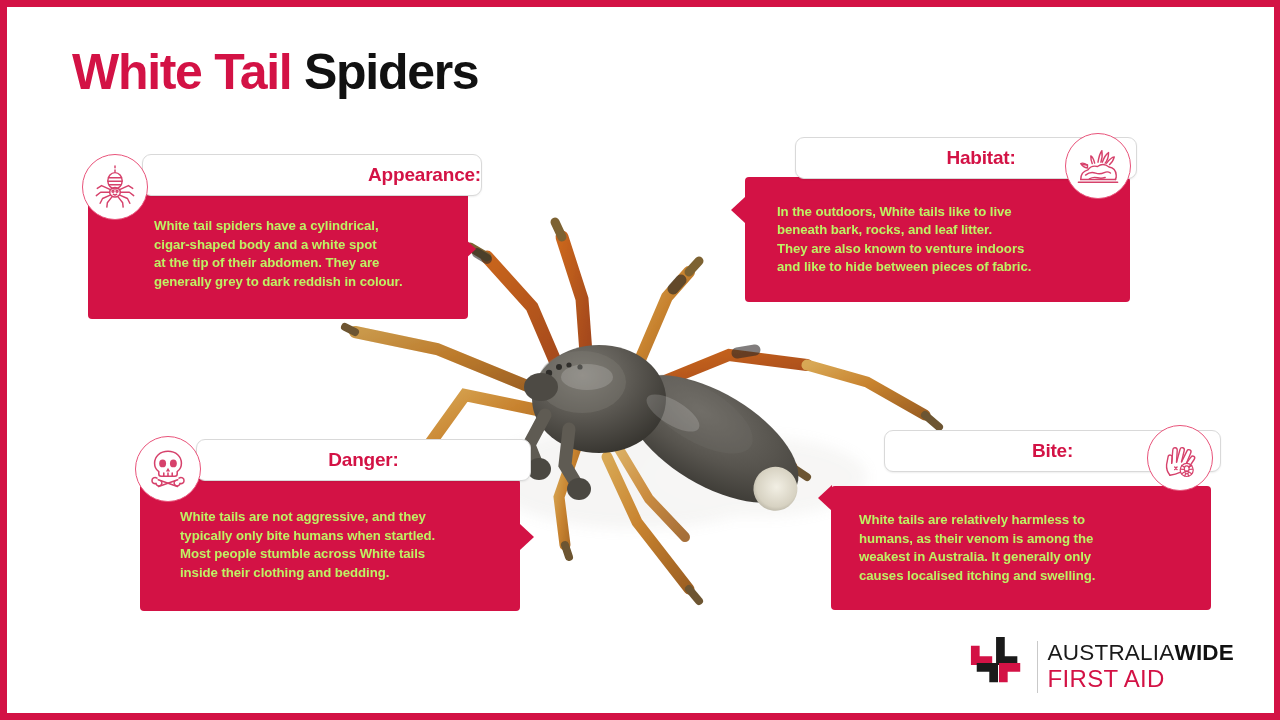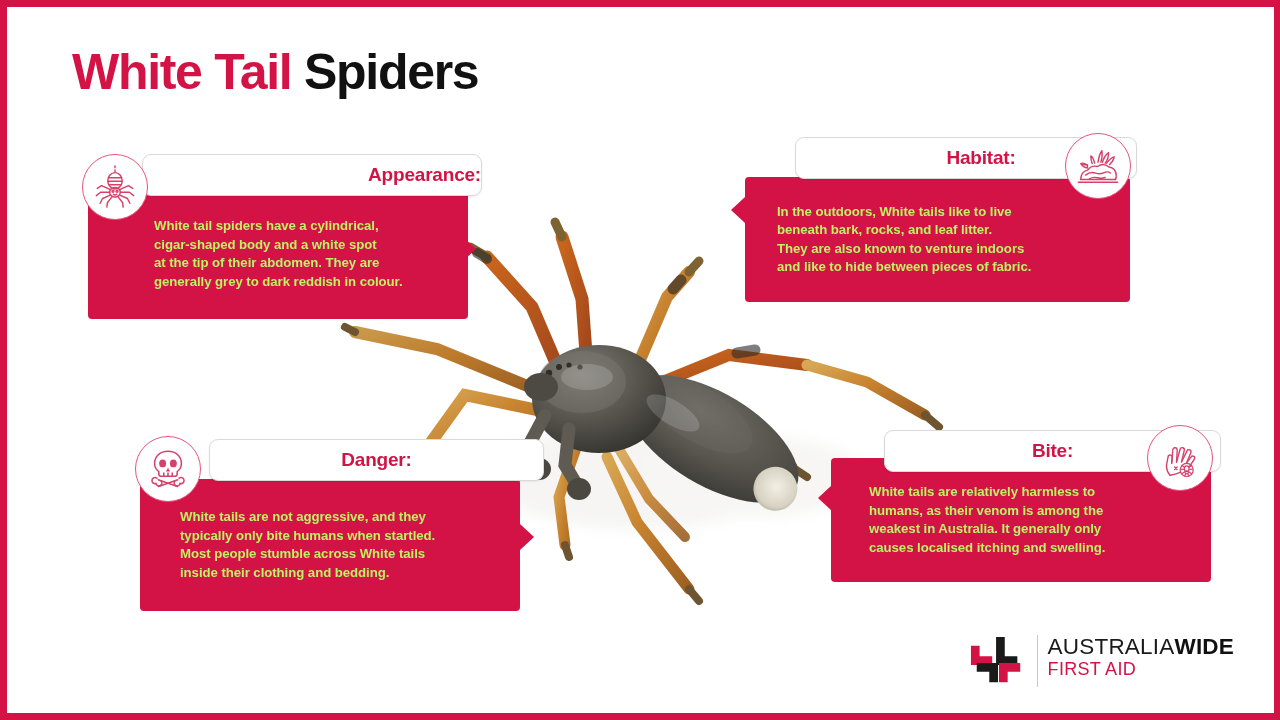--- a/index.html
+++ b/index.html
@@ -131,47 +131,47 @@
   #card-appearance .notch     { left: 380px; top: 82px; }
   #card-appearance .icon-badge{ left: 0px;   top: 0px; }
 
   #card-habitat               { left: 730px; top: 130px; width: 400px; height: 165px; }
   #card-habitat .card-head    { left: 58px;  width: 342px; padding-left: 30px; }
   #card-habitat .card-body    { left: 8px;   top: 40px; width: 385px; height: 125px; padding-left: 32px; }
   #card-habitat .notch        { left: -6px;  top: 60px; }
   #card-habitat .icon-badge   { left: 328px; top: -4px; }
 
   #card-danger                { left: 128px; top: 432px; width: 390px; height: 172px; }
-  #card-danger .card-head     { left: 74px;  width: 335px; }
+  #card-danger .card-head     { left: 61px;  width: 335px; }
   #card-danger .card-body     { left: 5px;   top: 40px; width: 380px; height: 132px; padding-left: 40px; }
   #card-danger .notch         { left: 385px; top: 85px; }
   #card-danger .icon-badge    { left: 0px;   top: -3px; }
 
   #card-bite                  { left: 822px; top: 423px; width: 390px; height: 164px; }
   #card-bite .card-head       { left: 55px;  width: 337px; }
-  #card-bite .card-body       { left: 2px;   top: 28px; width: 380px; height: 124px; padding-left: 38px; }
+  #card-bite .card-body       { left: 2px;   top: 56px; width: 380px; height: 124px; padding-left: 28px; }
   #card-bite .notch           { left: -11px; top: 55px; }
   #card-bite .icon-badge      { left: 318px; top: -5px; }
 
   
   .logo {
     position: absolute;
     right: 40px;
     bottom: 20px;
     display: flex;
-    align-items: flex-start;
+    align-items: flex-end;
     gap: 10px;
   }
   .logo-mark { width: 58px; height: 58px; display: block; }
   .logo-divider { width: 1px; height: 52px; background: #c9c9c9; }
   .logo-text { display: flex; flex-direction: column; justify-content: center; }
   .logo-line1 { font-size: 22.5px; letter-spacing: .2px; line-height: 1.08; white-space: nowrap; }
   .logo-line1 .lt { color: #1a1a1a; font-weight: 300; }
   .logo-line1 .bd { color: #111111; font-weight: 700; }
-  .logo-line2 { font-size: 18px; color: #D31245; font-weight: 400; letter-spacing: .3px; line-height: 1.15; }
+  .logo-line2 { font-size: 24px; color: #D31245; font-weight: 400; letter-spacing: .3px; line-height: 1.15; }
 </style>
 </head>
 <body>
 
 <div class="page">
   <div class="canvas">
 
     <h1 class="title">
       <span class="hl">White Tail</span>
       <span class="bk">Spiders</span>

